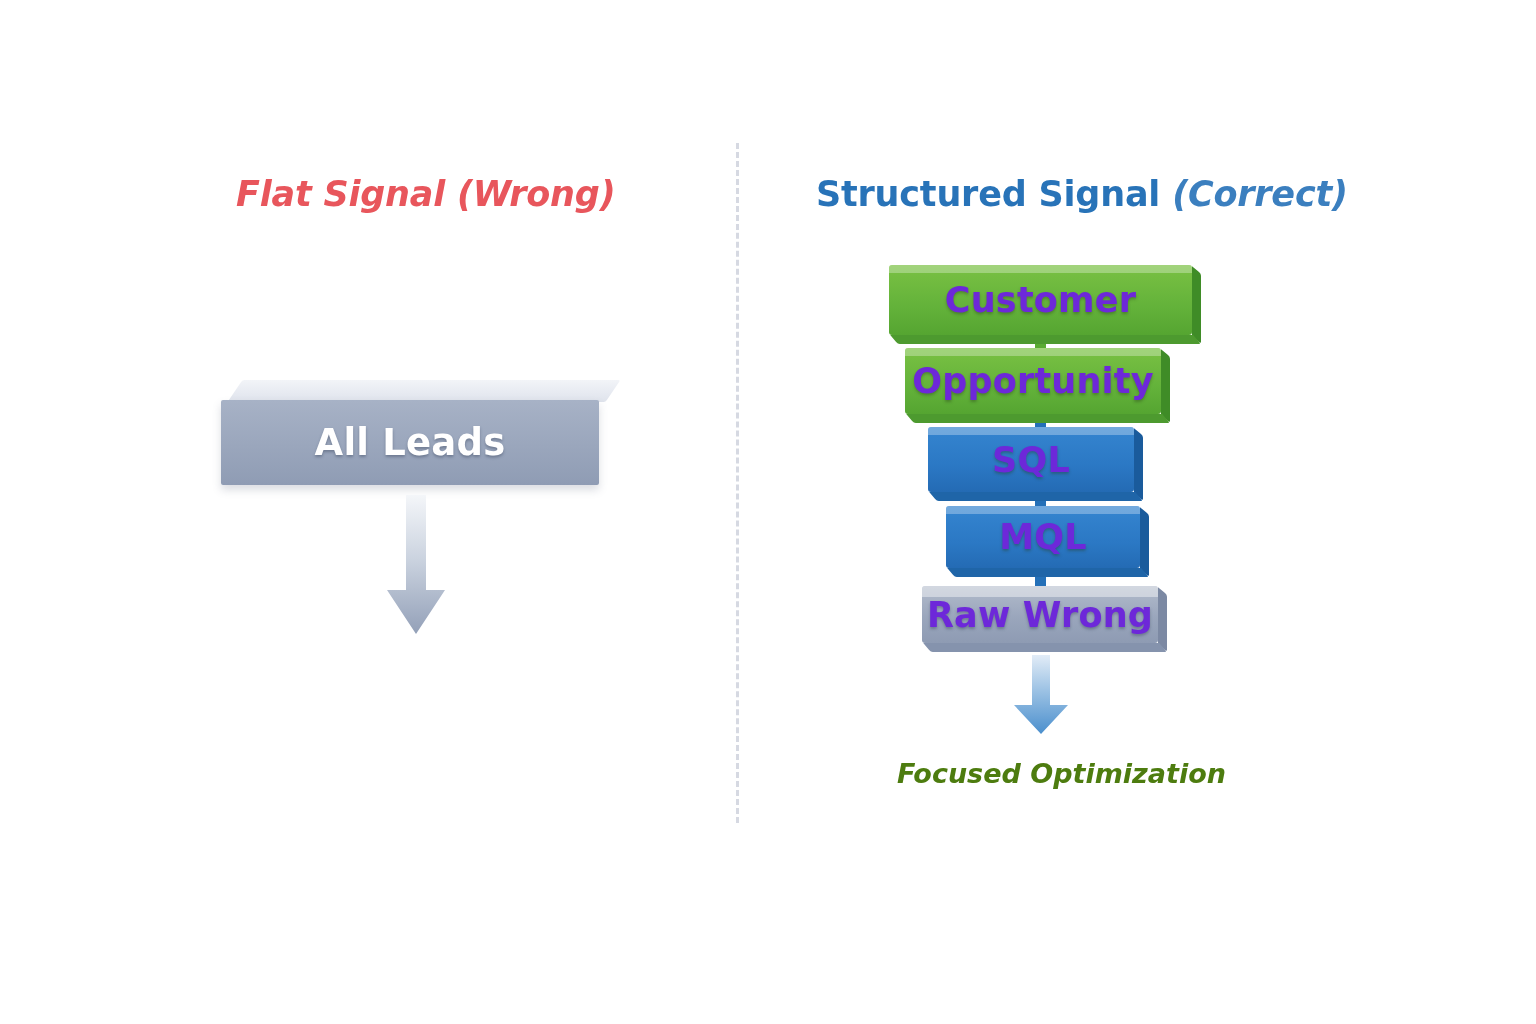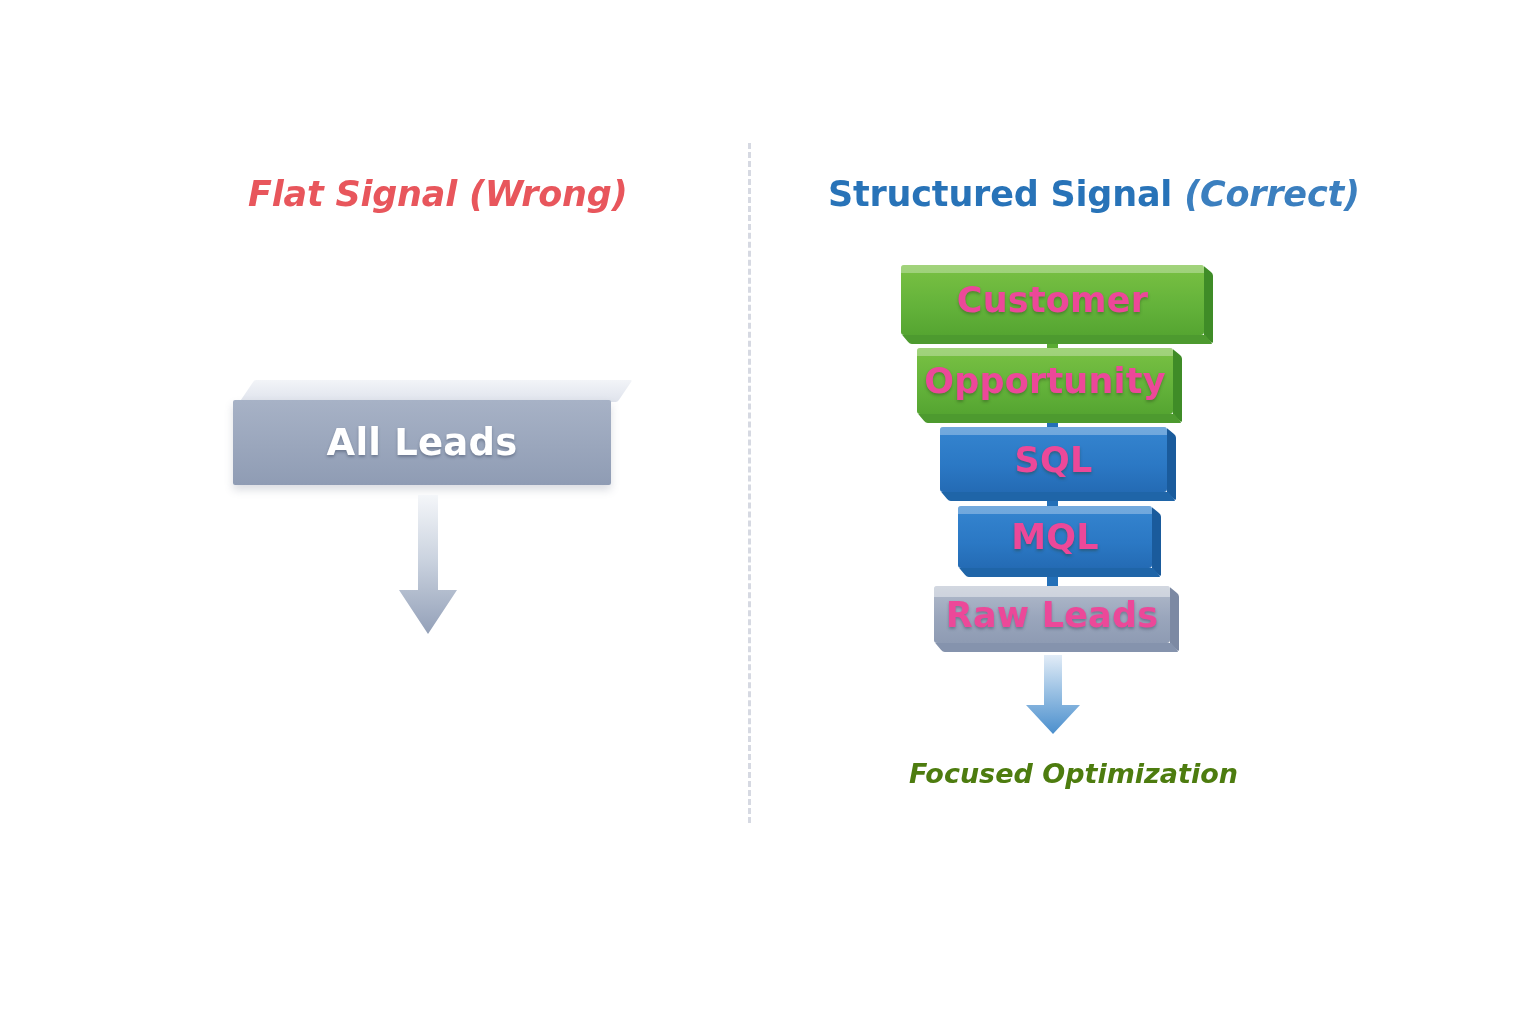--- a/index.html
+++ b/index.html
@@ -12,21 +12,20 @@
     height: 1024px;
     position: relative;
     overflow: hidden;
     font-family: "DejaVu Sans", sans-serif;
     -webkit-font-smoothing: antialiased;
   }
 
   .stage {
     position: absolute;
     inset: 0;
-    margin-left: 12px;
   }
 
   
   .divider {
     position: absolute;
     left: 736px;
     top: 143px;
     width: 0;
     height: 680px;
     border-left: 3px dashed #d6d9e2;
@@ -158,21 +157,21 @@
   }
   .stage-block .txt {
     position: absolute;
     left: 0;
     top: 0;
     width: 100%;
     height: 100%;
     display: flex;
     align-items: center;
     justify-content: center;
-    color: #ec4899;
+    color: #6d28d9;
     font-weight: bold;
     font-size: 35px;
     text-shadow: 0 2px 3px rgba(40,60,30,0.38);
     letter-spacing: 0.2px;
   }
 
   .green .bar  { background: linear-gradient(180deg, #7ac143 0%, #63b23a 60%, #55a531 100%); }
   .green .side { background: #3f8c27; }
   .green .foot { background: #4d9a2f; }
 
@@ -191,21 +190,21 @@
     position: absolute;
     width: 11px;
     border-radius: 1px;
   }
   .connector.green-c { background: #5aab33; }
   .connector.blue-c  { background: #2470b8; }
 
   
   #blk-customer    { left: 889px; top: 265px; width: 303px; height: 70px; }
   #blk-opportunity { left: 905px; top: 348px; width: 217px; height: 66px; padding-left: 39px; }
-  #blk-sql         { left: 928px; top: 427px; width: 227px; height: 65px; }
+  #blk-sql         { left: 928px; top: 427px; width: 206px; height: 65px; }
   #blk-mql         { left: 946px; top: 506px; width: 194px; height: 62px; }
   #blk-rawleads    { left: 922px; top: 586px; width: 236px; height: 57px; }
 
   #conn-1 { left: 1035px; top: 333px; height: 18px; }
   #conn-2 { left: 1035px; top: 412px; height: 18px; }
   #conn-3 { left: 1035px; top: 490px; height: 18px; }
   #conn-4 { left: 1035px; top: 566px; height: 22px; }
 
   #blk-rawleads .side { background: #7c89a3; }
 </style>
@@ -277,21 +276,21 @@
       <div class="bar"></div>
       <div class="bevel"></div>
       <div class="txt">MQL</div>
     </div>
 
     <div class="stage-block gray" id="blk-rawleads">
       <div class="side"></div>
       <div class="foot"></div>
       <div class="bar"></div>
       <div class="bevel"></div>
-      <div class="txt">Raw Leads</div>
+      <div class="txt">Raw Wrong</div>
     </div>
 
   </div>
 
   <div class="arrow" id="arrow-right">
     <svg width="58" height="80" viewBox="0 0 58 80">
       <defs>
         <linearGradient id="gradBlue" x1="0" y1="0" x2="0" y2="1">
           <stop offset="0%" stop-color="#e2ecf7"></stop>
           <stop offset="45%" stop-color="#9cc2e4"></stop>

